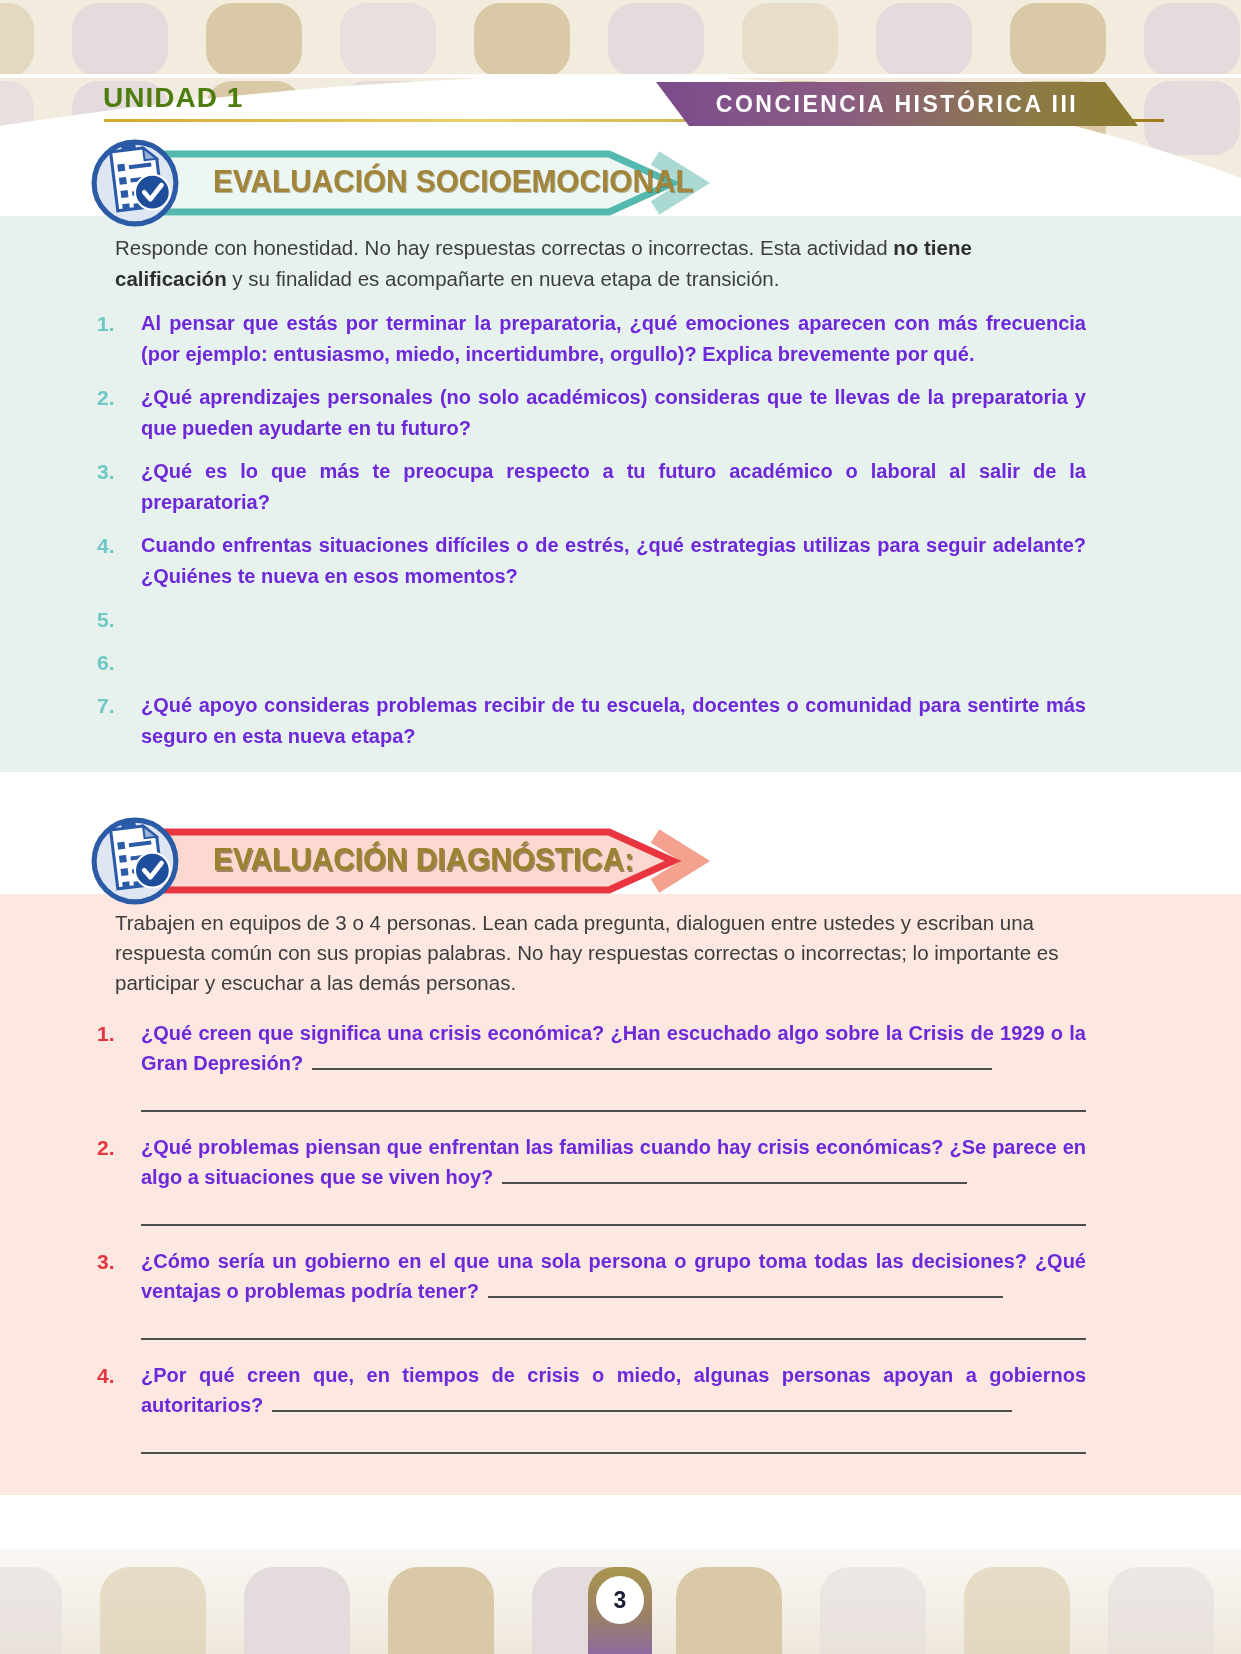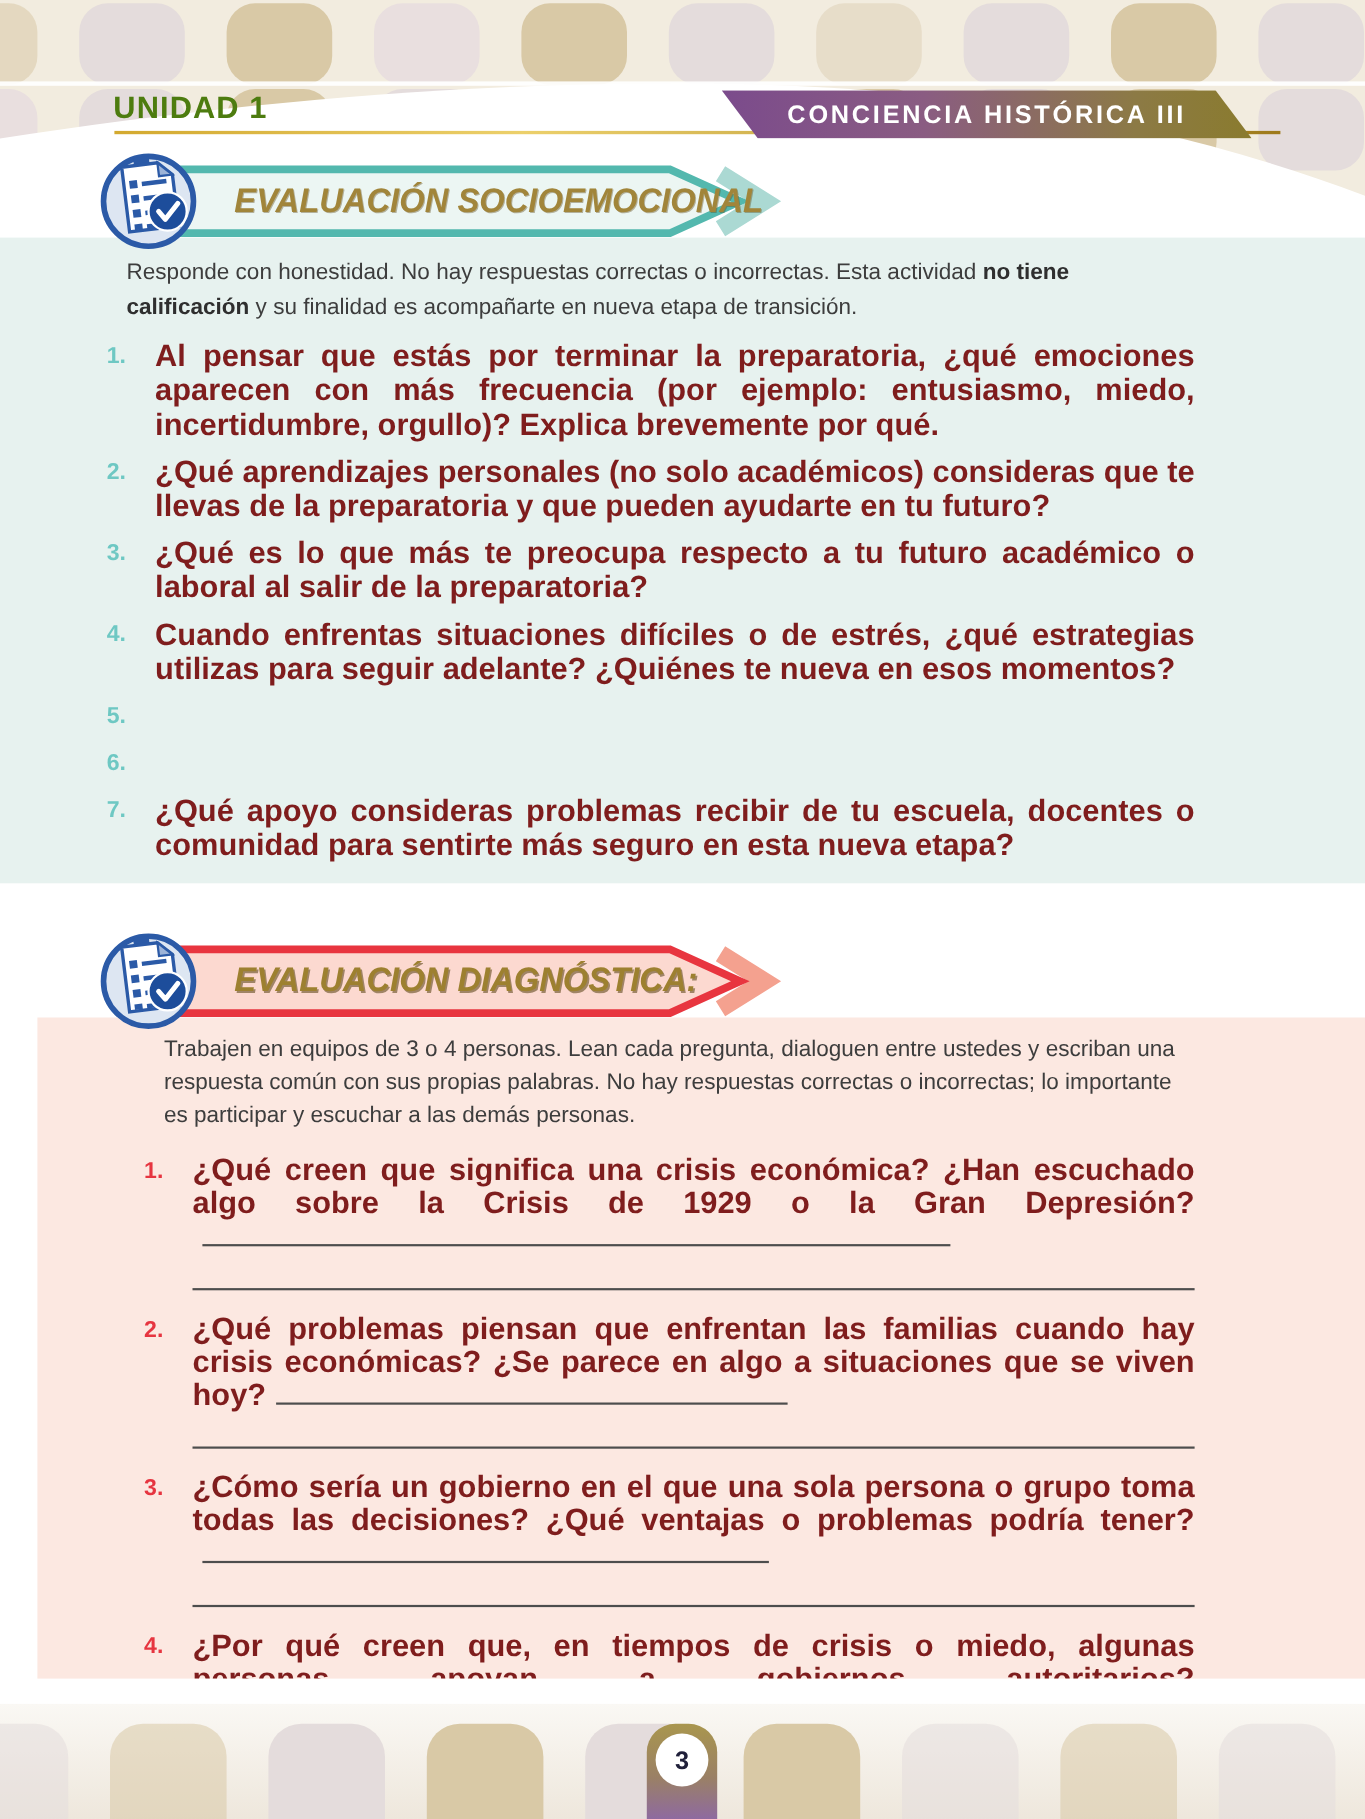--- a/index.html
+++ b/index.html
@@ -46,53 +46,53 @@
     display: flex; align-items: center; justify-content: center;
   }
   .course-banner span {
     color: #ffffff; font-size: 23px; font-weight: 700; letter-spacing: 2.5px; white-space: nowrap;
   }
 
   
   .content { position: relative; z-index: 3; padding-top: 150px; }
 
   
-  .banner { position: relative; width: 640px; height: 66px; margin-left: 95px; z-index: 4; font-style: italic; }
+  .banner { position: relative; width: 640px; height: 66px; margin-left: 95px; z-index: 4; }
   .banner-bg { position: absolute; inset: 0; width: 640px; height: 66px; display: block; }
   .banner-label {
     position: absolute; left: 118px; top: 50%; transform: translateY(-52%) scaleX(.96);
     transform-origin: left center; white-space: nowrap;
     font-size: 31px; font-weight: 800; letter-spacing: 0px; color: #a1853a;
     text-shadow: 1px 1px 0 rgba(96, 76, 24, .40);
   }
   .banner-red .banner-label { color: #9d8030; text-shadow: 1.5px 1.5px 0 rgba(84, 62, 14, .55); }
   .banner-icon { position: absolute; left: -6px; top: -13px; width: 92px; height: 92px; z-index: 5; }
   .banner-icon svg { width: 92px; height: 92px; display: block; }
 
   
   .panel { position: relative; z-index: 2; }
   .panel-mint { background: #e7f2ef; padding: 16px 0 20px 0; margin-top: 0; }
-  .panel-pink { background: #fce8e1; padding: 14px 0 0 0; height: 601px; overflow: hidden; margin-left: 34px; }
+  .panel-pink { background: #fce8e1; padding: 14px 0 0 0; height: 601px; overflow: hidden; }
 
   .intro {
     font-size: 20.5px; line-height: 31px; color: #3d3d3d;
     padding-left: 115px; padding-right: 170px; text-align: left;
   }
   .panel-pink .intro { line-height: 30px; padding-right: 158px; margin-bottom: 20px; }
   .intro b { color: #2f2f2f; }
 
   .q { display: flex; padding-left: 97px; padding-right: 155px; margin-top: 13px; }
   .panel-mint .q { margin-top: 12px; }
   .panel-mint .q:first-of-type { margin-top: 14px; }
   .qnum { flex: none; width: 44px; font-size: 21px; font-weight: 800; line-height: 31px; }
   .qnum-teal { color: #6ec8c3; }
   .qnum-red { color: #e63540; }
   .qbody { flex: 1; min-width: 0; }
   .qtext {
-    font-size: 28px; font-weight: 700; color: #7f1d1d;
+    font-size: 20px; font-weight: 700; color: #6d28d9;
     line-height: 31px; text-align: justify;
   }
   .panel-pink .qtext { line-height: 30px; }
   .panel-pink .q { margin-top: 0; margin-bottom: 20px; }
 
   
   .fill {
     display: inline-block; max-width: 98%; height: 5px;
     border-bottom: 2px solid #4d4d4d; margin-left: 9px;
   }

